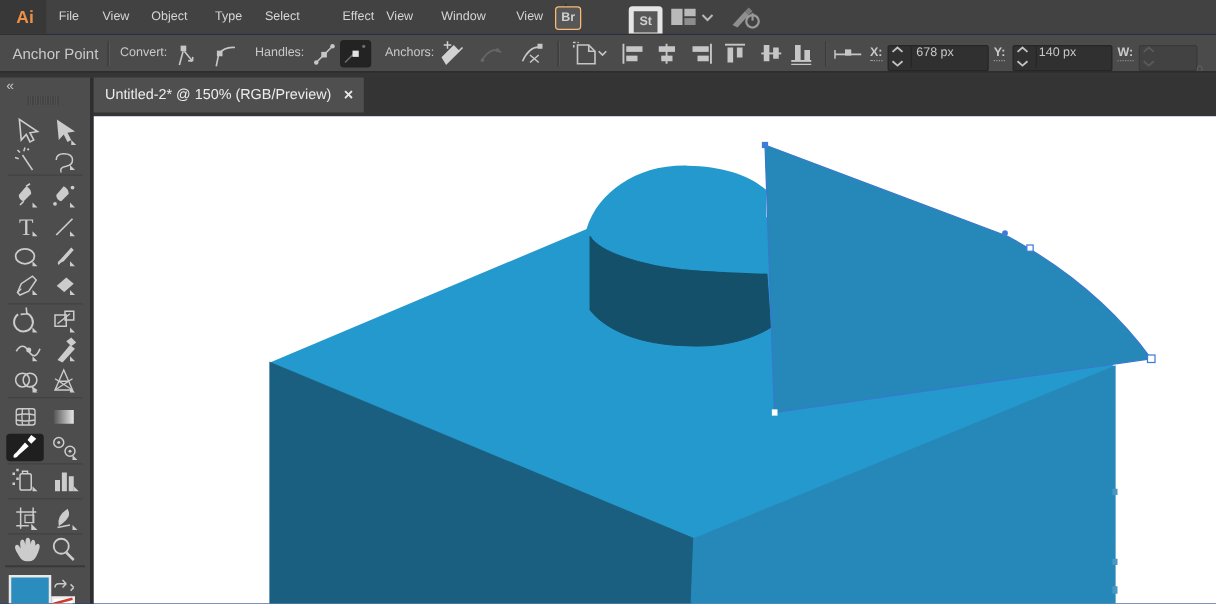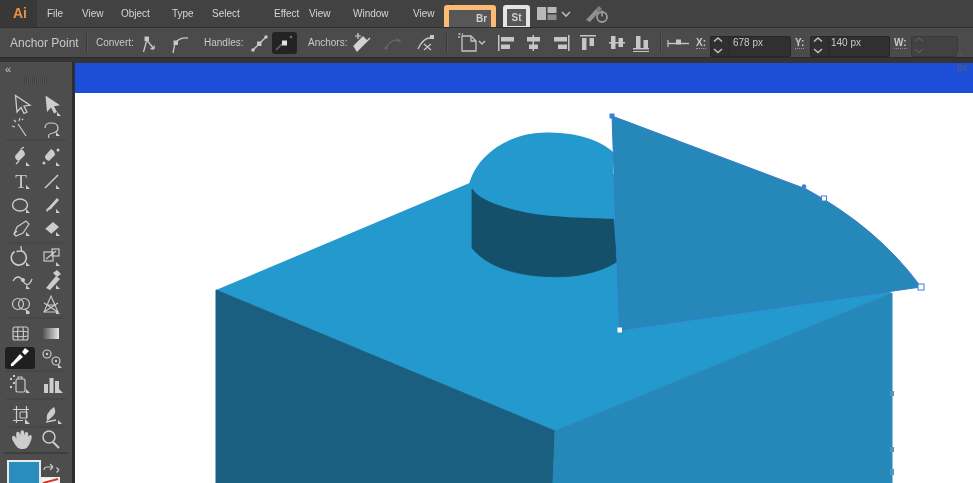--- a/index.html
+++ b/index.html
@@ -34,21 +34,21 @@
     <div class="menu" style="left:47px;">File</div>
     <div class="menu" style="left:82px;">View</div>
     <div class="menu" style="left:121px;">Object</div>
     <div class="menu" style="left:172px;">Type</div>
     <div class="menu" style="left:212px;">Select</div>
     <div class="menu" style="left:274px;">Effect</div>
     <div class="menu" style="left:309px;">View</div>
     <div class="menu" style="left:353px;">Window</div>
     <div class="menu" style="left:413px;">View</div>
     <div class="abs" style="left:452px;top:3px;width:1px;height:21px;background:#2e2e2e;"></div>
-    <div class="abs" style="left:444px;top:5px;width:19px;height:17px;border:5px solid #fdba74;border-radius:3px;background:#575757;color:#cfcfcf;font-size:10px;font-weight:bold;text-align:center;line-height:17px;padding-left:23px;">Br</div>
+    <div class="abs" style="left:444px;top:5px;width:19px;height:17px;border:1px solid #fdba74;border-radius:3px;background:#575757;color:#cfcfcf;font-size:10px;font-weight:bold;text-align:center;line-height:17px;">Br</div>
     <div class="abs" style="left:503px;top:5px;width:19px;height:17px;border:4px solid #e5e5e5;border-radius:3px;background:#575757;color:#cfcfcf;font-size:10px;font-weight:bold;text-align:center;line-height:17px;">St</div>
     <svg class="abs" style="left:536px;top:6px;" width="22" height="16" viewBox="0 0 22 16">
       <rect x="1" y="1" width="9" height="13" fill="#b9b9b9"></rect>
       <rect x="11.5" y="1" width="9" height="6" fill="#b9b9b9"></rect>
       <rect x="11.5" y="8.5" width="9" height="5.5" fill="#8d8d8d"></rect>
     </svg>
     <svg class="abs" style="left:560px;top:10px;" width="12" height="8" viewBox="0 0 12 8">
       <path d="M2,2 L6,6 L10,2" stroke="#b9b9b9" stroke-width="1.6" fill="none"></path>
     </svg>
     <svg class="abs" style="left:584px;top:4px;" width="26" height="20" viewBox="0 0 26 20">
@@ -327,20 +327,26 @@
 
       <path d="M50,464 l3,3 m0,0 l-3,3 m3,-3 h-6 q-3,0 -3,3" fill="none" stroke="#c9c9c9" stroke-width="1.2"></path>
       <path d="M59,470 l-2.5,-2.5 m0,5 l2.5,-2.5" fill="none" stroke="#c9c9c9" stroke-width="1.2"></path>
 
       <rect x="41" y="477" width="19" height="6" fill="#ededed"></rect>
       <rect x="43" y="479" width="15" height="4" fill="#ffffff"></rect>
       <path d="M43,483 l15,-4" stroke="#d03a2b" stroke-width="2"></path>
     </svg>
   </div>
 
+  <div id="tabbar" class="abs">
+    <div id="tab">
+      <span style="margin-left:9px;">Untitled-2* @ 150% (RGB/Preview)</span>
+      <span style="position:absolute;left:200px;top:0;color:#e8e8e8;font-size:13px;font-weight:bold;">×</span>
+    </div>
+  </div>
 
   <div id="canvas" class="abs">
     <svg width="898" height="390" viewBox="75 93 898 390">
 
       <polygon points="216,290 553,148 892,293 555,431" fill="#2499cd"></polygon>
 
       <polygon points="216,290 555,431 553,483 216,483" fill="#1a5f80" stroke="#1a5f80" stroke-width="1"></polygon>
 
       <polygon points="555,431 892,293 892,483 553,483" fill="#2588b9" stroke="#2588b9" stroke-width="1"></polygon>
 

